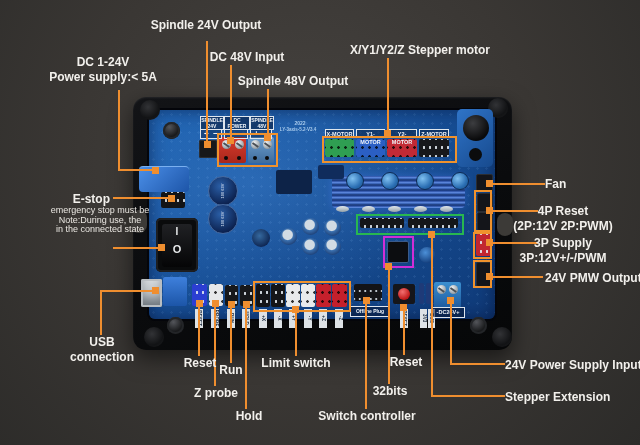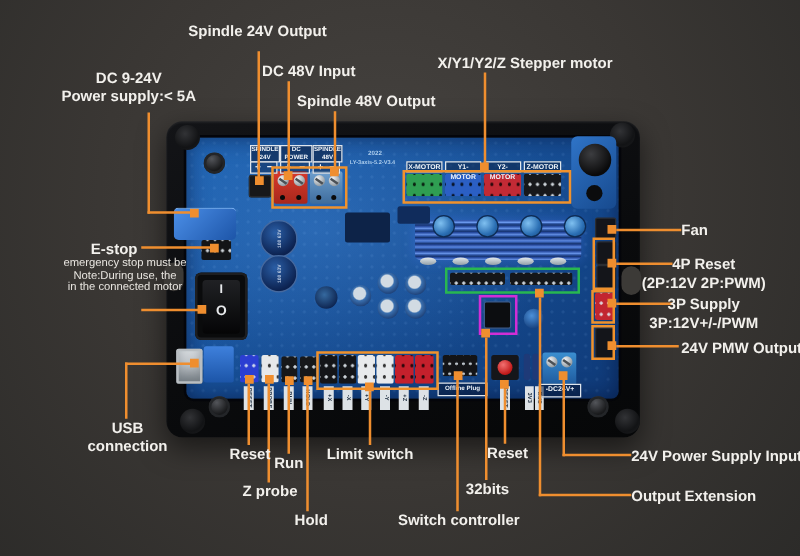--- a/index.html
+++ b/index.html
@@ -272,34 +272,34 @@
 
   <div class="lbl" style="left:213px;top:74px;width:160px;">Spindle 48V Output</div>
   <div class="ln" style="left:267px;top:89px;width:2px;height:47px;"></div>
   <div class="sq" style="left:264px;top:134px;"></div>
 
   <div class="lbl" style="left:330px;top:43px;width:180px;">X/Y1/Y2/Z Stepper motor</div>
   <div class="ln" style="left:387px;top:58px;width:2px;height:74px;"></div>
   <div class="sq" style="left:384px;top:130px;"></div>
 
   <div class="lbl" style="left:23px;top:55px;width:160px;">
-    <span>DC 9-24V</span>
+    <span>DC 1-24V</span>
     <span class="l2">Power supply:&lt; 5A</span>
   </div>
   <div class="ln" style="left:118px;top:90px;width:2px;height:81px;"></div>
   <div class="ln" style="left:118px;top:169px;width:37px;height:2px;"></div>
   <div class="sq" style="left:152px;top:167px;"></div>
 
   <div class="lbl ralign" style="left:20px;top:192px;width:90px;">E-stop</div>
   <div class="ln" style="left:113px;top:197px;width:57px;height:2px;"></div>
   <div class="sq" style="left:168px;top:195px;"></div>
   <div class="lbl note" style="left:20px;top:206px;width:160px;">
     <span style="display:block;">emergency stop must be</span>
     <span style="display:block;">Note:During use, the</span>
-    <span style="display:block;">in the connected motor</span>
+    <span style="display:block;">in the connected state</span>
   </div>
 
   <div class="ln" style="left:113px;top:247px;width:48px;height:2px;"></div>
   <div class="sq" style="left:158px;top:244px;"></div>
 
   <div class="lbl" style="left:32px;top:335px;width:140px;">
     <span>USB</span>
     <span class="l2">connection</span>
   </div>
   <div class="ln" style="left:100px;top:290px;width:2px;height:45px;"></div>
@@ -336,21 +336,21 @@
 
   <div class="lbl" style="left:366px;top:355px;width:80px;">Reset</div>
   <div class="ln" style="left:403px;top:311px;width:2px;height:44px;"></div>
   <div class="sq" style="left:400px;top:304px;"></div>
 
   <div class="lbl lalign" style="left:505px;top:358px;">24V Power Supply Input</div>
   <div class="ln" style="left:450px;top:304px;width:2px;height:61px;"></div>
   <div class="ln" style="left:450px;top:363px;width:55px;height:2px;"></div>
   <div class="sq" style="left:447px;top:297px;"></div>
 
-  <div class="lbl lalign" style="left:505px;top:390px;">Output Extension</div>
+  <div class="lbl lalign" style="left:505px;top:390px;">Stepper Extension</div>
   <div class="ln" style="left:431px;top:238px;width:2px;height:159px;"></div>
   <div class="ln" style="left:431px;top:395px;width:74px;height:2px;"></div>
   <div class="sq" style="left:428px;top:231px;"></div>
 
   <div class="lbl lalign" style="left:545px;top:177px;">Fan</div>
   <div class="ln" style="left:493px;top:183px;width:52px;height:2px;"></div>
   <div class="sq" style="left:486px;top:180px;"></div>
 
   <div class="lbl" style="left:498px;top:204px;width:130px;">
     <span>4P Reset</span>

